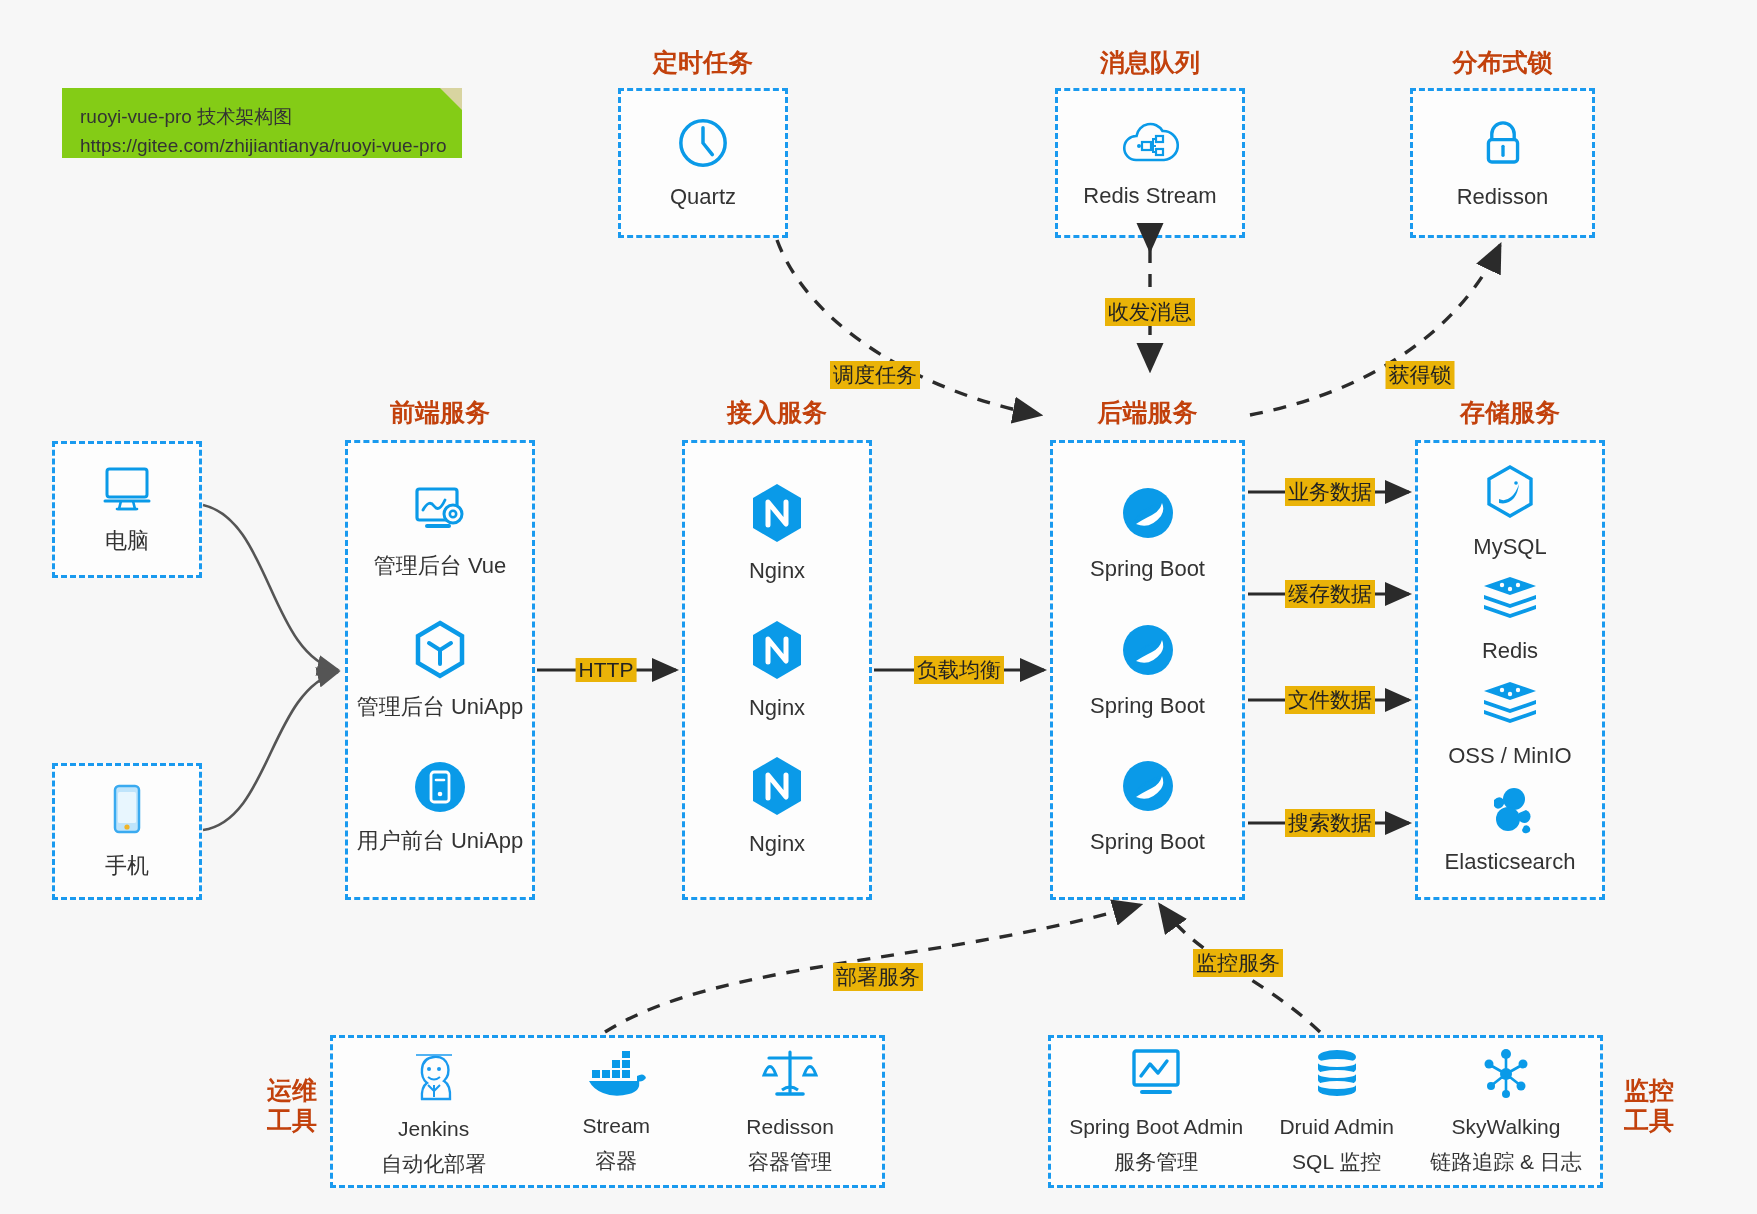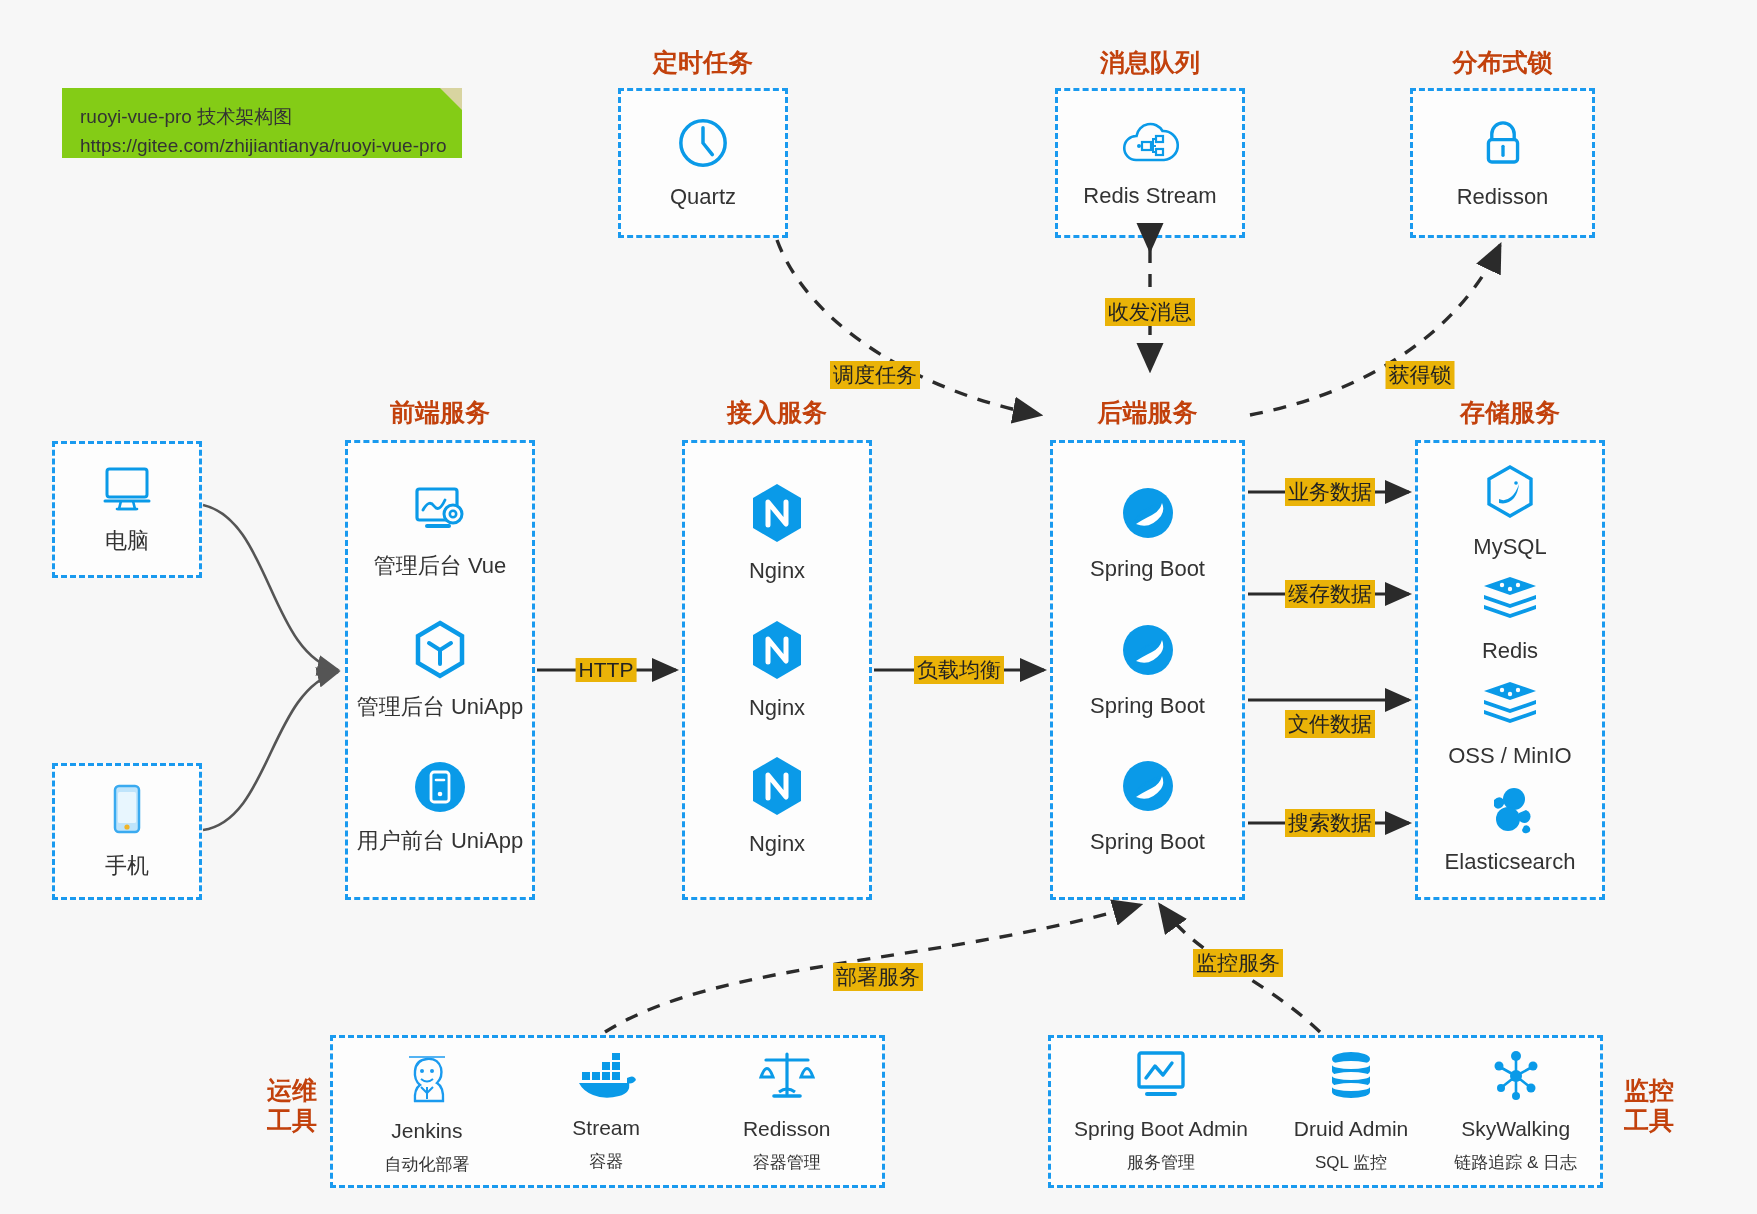--- a/index.html
+++ b/index.html
@@ -51,21 +51,21 @@
   .node {
     display: flex; flex-direction: column;
     align-items: center; justify-content: center;
     gap: 8px;
   }
   .node .lbl {
     font-size: 22px; color: #333; text-align: center;
     white-space: nowrap; line-height: 1.3;
   }
   .node .lbl.small { font-size: 21px; }
-  .node .sub { font-size: 17px; color: #333; text-align: left; white-space: nowrap; }
+  .node .sub { font-size: 21px; color: #333; text-align: left; white-space: nowrap; }
 
   .ic { display: block; }
 
   svg.overlay {
     position: absolute; left: 0; top: 0;
     width: 1757px; height: 1214px;
     pointer-events: none;
   }
   .edge-label {
     position: absolute;
@@ -460,18 +460,18 @@
     <path d="M1320 1032 C 1260 975 1200 960 1160 905" fill="none" stroke="#2b2b2b" stroke-width="3.4" stroke-dasharray="13 11" marker-end="url(#ah-dark)"></path>
   </svg>
 
   <div class="edge-label" style="left:606px; top:670px;">HTTP</div>
   <div class="edge-label" style="left:959px; top:670px;">负载均衡</div>
   <div class="edge-label" style="left:875px; top:375px;">调度任务</div>
   <div class="edge-label" style="left:1150px; top:312px;">收发消息</div>
   <div class="edge-label" style="left:1420px; top:375px;">获得锁</div>
   <div class="edge-label" style="left:1330px; top:492px;">业务数据</div>
   <div class="edge-label" style="left:1330px; top:594px;">缓存数据</div>
-  <div class="edge-label" style="left:1330px; top:700px;margin-top:24px;">文件数据</div>
+  <div class="edge-label" style="left:1330px; top:700px;">文件数据</div>
   <div class="edge-label" style="left:1330px; top:823px;">搜索数据</div>
   <div class="edge-label" style="left:878px; top:977px;">部署服务</div>
   <div class="edge-label" style="left:1238px; top:963px;">监控服务</div>
 
 </div>
 
 </body></html>

